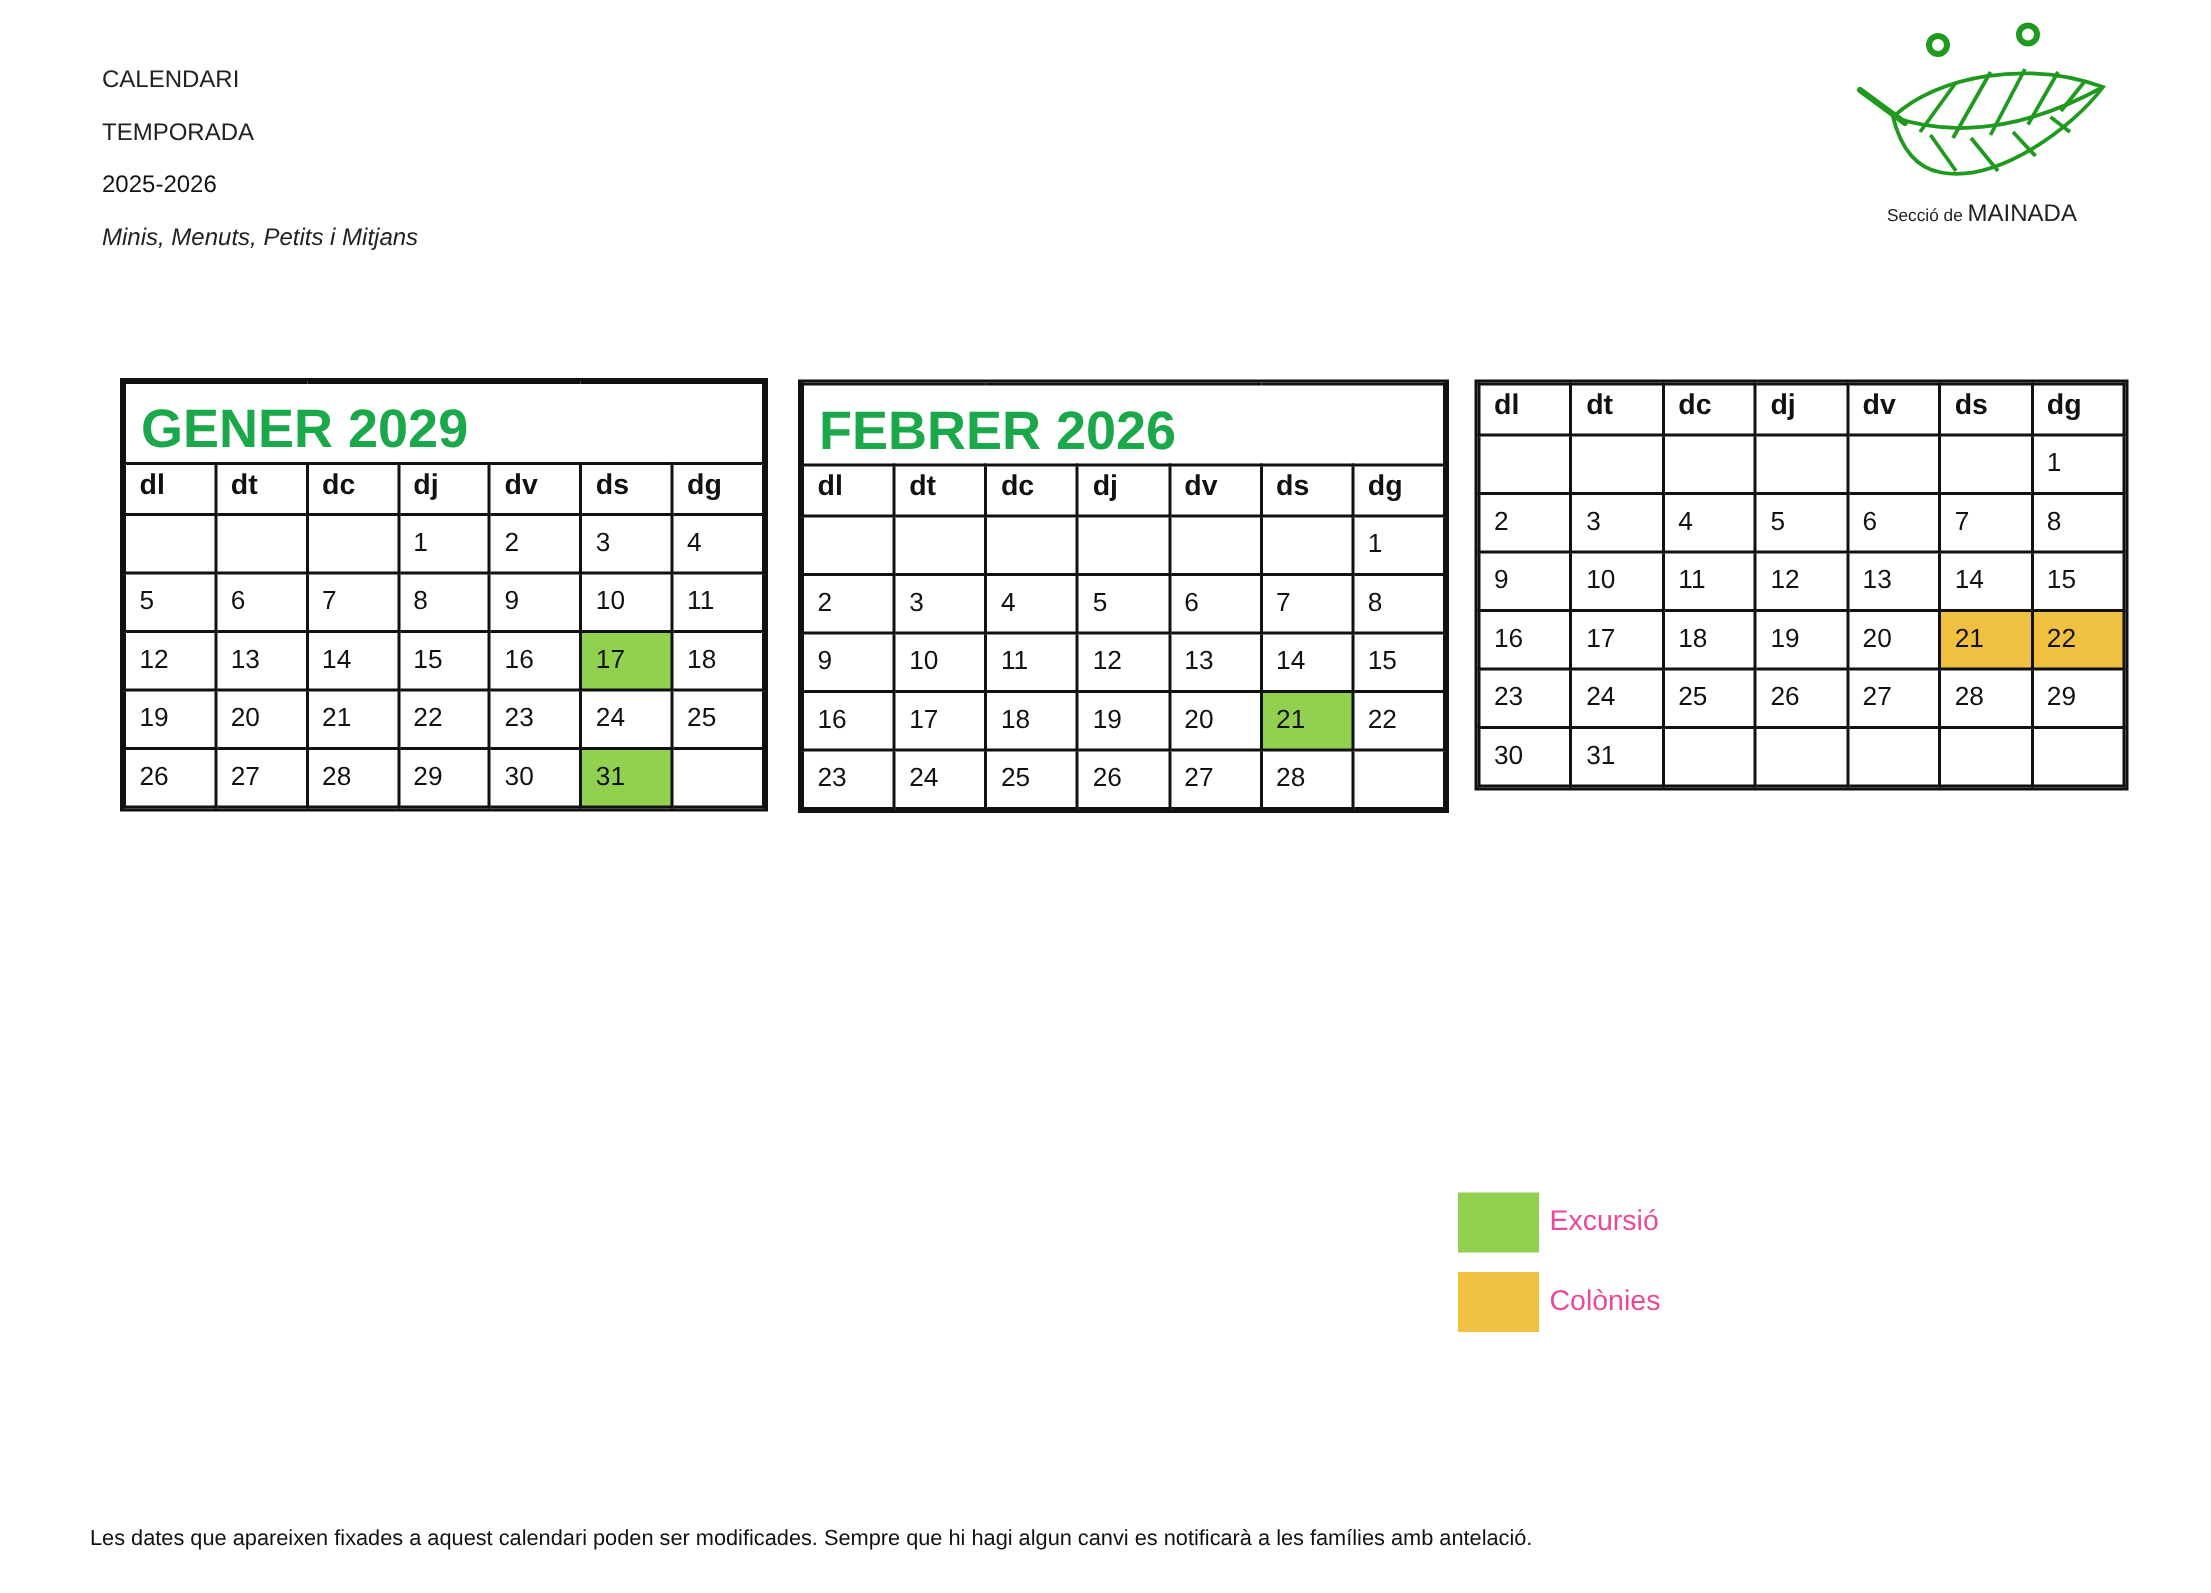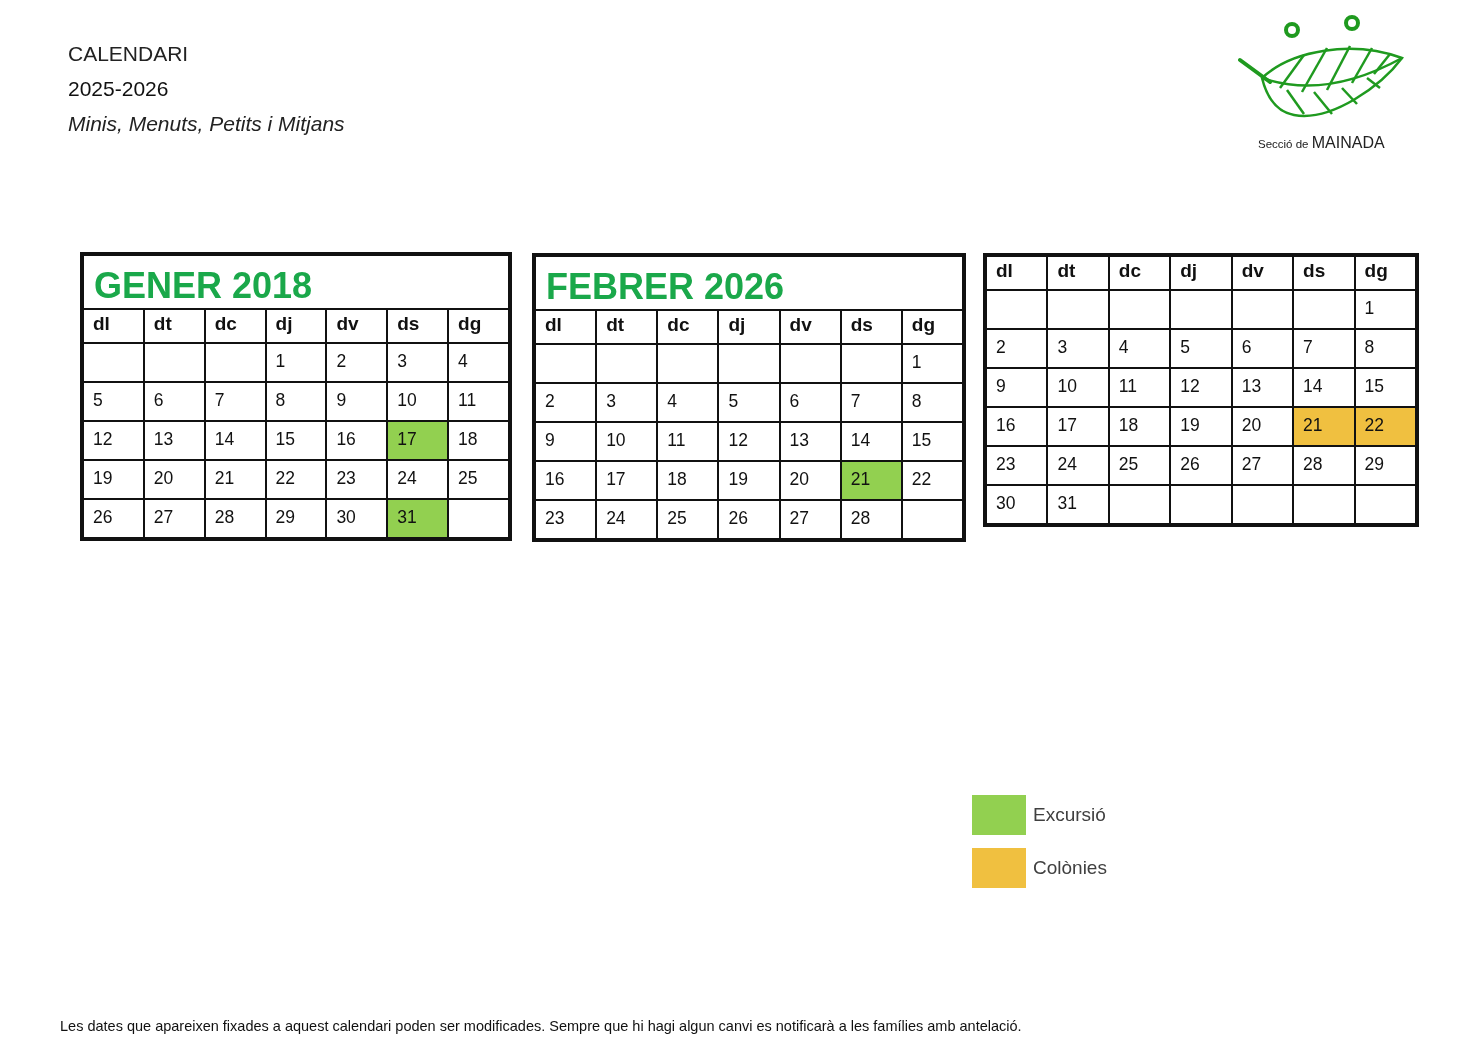--- a/index.html
+++ b/index.html
@@ -1,42 +1,43 @@
 <!DOCTYPE html>
 <html><head>
 <meta charset="utf-8">
 <style>
   html, body { margin:0; padding:0; background:#ffffff; }
   body { width:1474px; height:1062px; position:relative; overflow:hidden; font-family:"Liberation Sans", sans-serif; color:#111; }
-  .hdr { position:absolute; left:68px; top:36px; font-family:"Liberation Sans", sans-serif; font-size:21px; line-height:35px; color:#222; }
+  .hdr { position:absolute; left:68px; top:36px; font-family:"Liberation Sans", sans-serif; font-size:16px; line-height:35px; color:#222; }
   .hdr .l { display:block; }
   .hdr .b { font-weight:normal; color:#111; }
   .hdr .i { font-style:italic; }
   .logo { position:absolute; left:1232px; top:10px; width:180px; height:145px; }
   .logo-caption { position:absolute; left:1258px; top:134px; font-size:11.5px; color:#222; white-space:nowrap; }
   .logo-caption b { font-weight:normal; font-size:16px; }
   .cal { position:absolute; border:2px solid #111; border-collapse:collapse; background:#fff; }
   .cal table { border-collapse:collapse; width:100%; table-layout:fixed; }
   .cal td { border:2px solid #111; height:35px; padding:0 0 0 9px; font-size:17.5px; vertical-align:top; padding-top:6px; box-sizing:border-box; }
   .cal .title-cell { height:54px; padding:8px 0 0 10px; font-size:36px; font-weight:bold; color:#1aa84a; border-bottom:2px solid #111; vertical-align:middle; }
   .cal .dow td { font-weight:bold; font-size:19px; height:34px; padding-top:3px; }
   .cal .row td { height:39px; padding-top:7px; }
   .cal td.green { background:#92d050; }
   .cal td.yellow { background:#f0c040; }
   .legend { position:absolute; left:972px; top:795px; }
   .legend .item { display:flex; align-items:center; height:40px; margin-bottom:13px; }
   .legend .sw { width:54px; height:40px; }
-  .legend .lbl { margin-left:7px; font-size:19px; color:#404040; }
+  .legend .lbl { margin-left:7px; font-size:19px; color:#ec4899; }
   .footer { position:absolute; left:60px; top:1018px; font-size:14.5px; color:#111; white-space:nowrap; }
 </style>
 </head>
 <body>
 
 <div class="hdr">
   <span class="l">CALENDARI</span>
+  <span class="l">TEMPORADA</span>
   <span class="l b">2025-2026</span>
   <span class="l i">Minis, Menuts, Petits i Mitjans</span>
 </div>
 
 <svg class="logo" viewBox="0 0 180 145">
   <circle cx="60" cy="20" r="6" fill="none" stroke="#1f9a1f" stroke-width="4"></circle>
   <circle cx="120" cy="13" r="6" fill="none" stroke="#1f9a1f" stroke-width="4"></circle>
   <path d="M8 50 L38 72" stroke="#1f9a1f" stroke-width="4" fill="none" stroke-linecap="round"></path>
   <path d="M30 68 C60 40, 120 30, 170 48 C150 75, 100 112, 62 105 C45 102, 35 88, 30 68 Z" fill="none" stroke="#1f9a1f" stroke-width="2.5"></path>
   <path d="M30 68 C80 85, 130 70, 170 48" fill="none" stroke="#1f9a1f" stroke-width="2.5"></path>
@@ -52,21 +53,21 @@
 </svg>
 <div class="logo-caption">
   <span>Secció de</span>
   <b>MAINADA</b>
 </div>
 
 <div class="cal" style="left:80px; top:252px; width:428px;">
   <table>
     <tbody>
         <tr>
-          <td colspan="7" class="title-cell">GENER 2018</td>
+          <td colspan="7" class="title-cell">GENER 2029</td>
         </tr>
     <tr class="dow">
       <td>dl</td>
       <td>dt</td>
       <td>dc</td>
       <td>dj</td>
       <td>dv</td>
       <td>ds</td>
       <td>dg</td>
     </tr>

